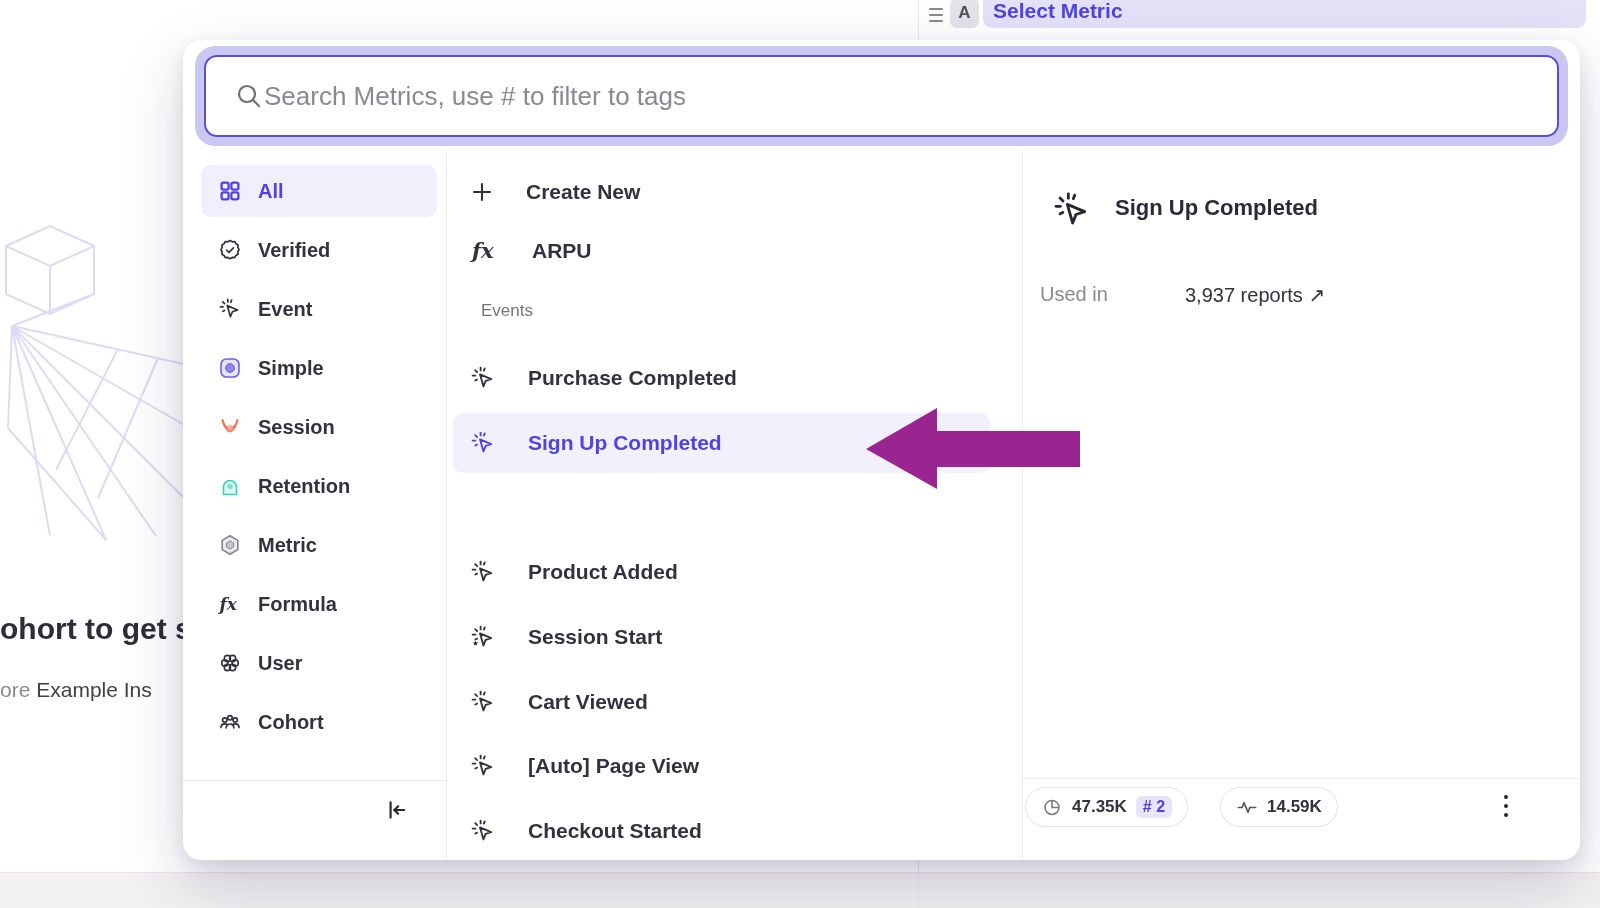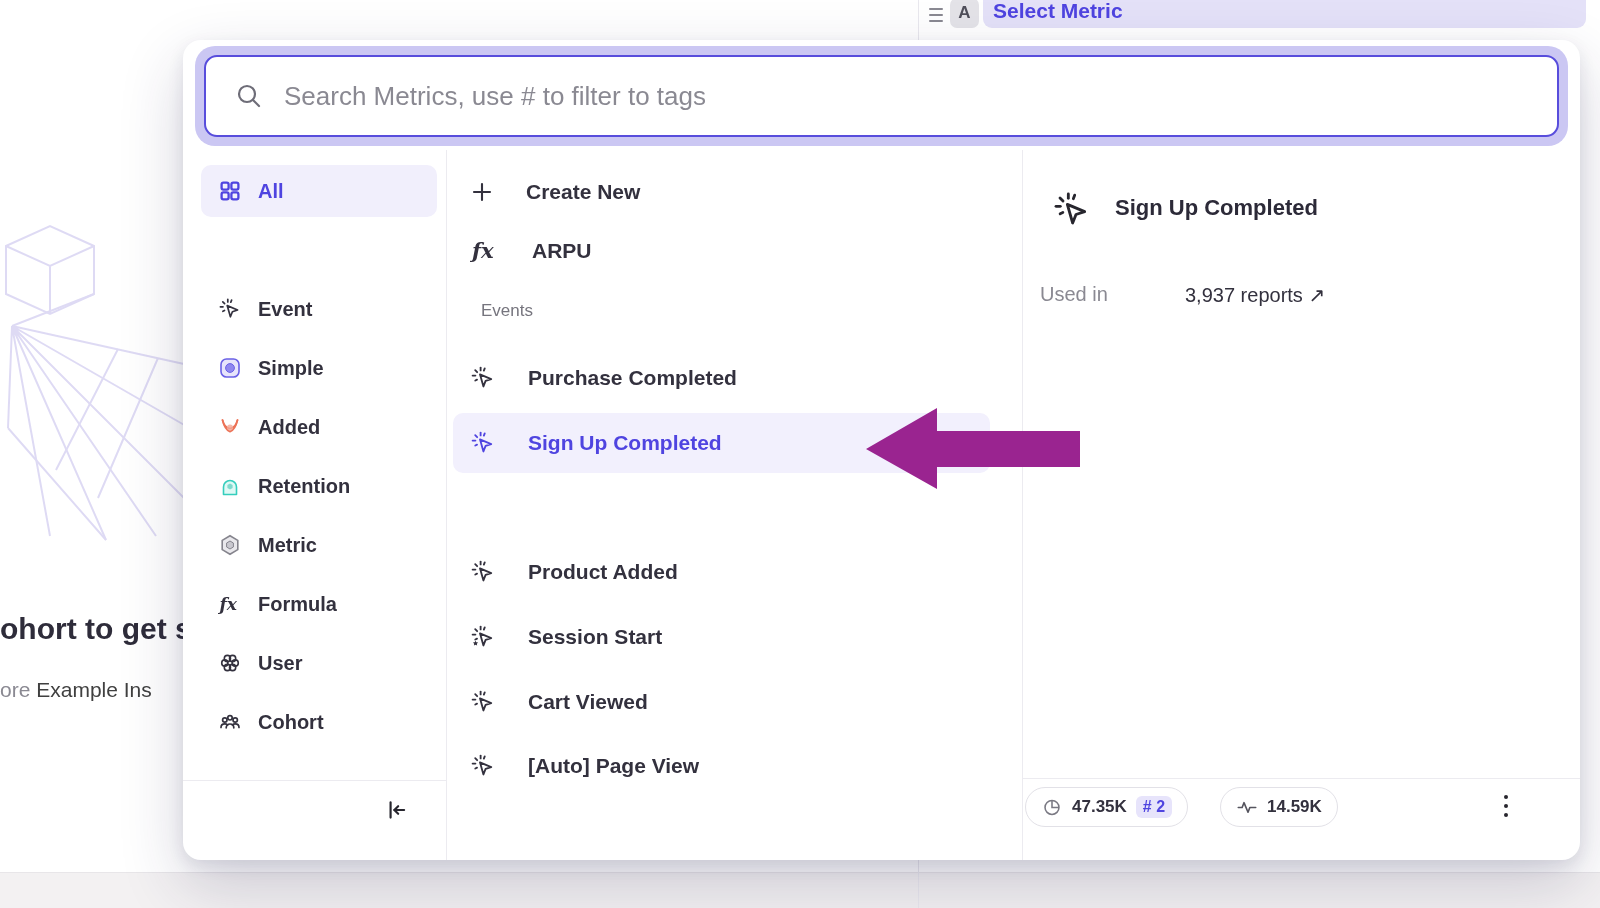--- a/index.html
+++ b/index.html
@@ -19,21 +19,21 @@
   .a-chip { position:absolute; left:950px; top:-2px; width:29px; height:30px; border-radius:7px; background:#e4e3e8; color:#504f5a;
             font-size:17px; font-weight:700; display:flex; align-items:center; justify-content:center; z-index:1; }
   .metric-pill { position:absolute; left:983px; top:-8px; width:603px; height:36px; border-radius:9px; background:#e4e1f8;
             display:flex; align-items:flex-end; padding:0 0 5px 10px; cursor:pointer; z-index:1; }
   .metric-pill span { color:#4f44e0; font-size:21px; font-weight:600; }
 
   
   .dialog { position:absolute; left:183px; top:40px; width:1397px; height:820px; background:#fff; border-radius:18px; z-index:10;
             box-shadow:0 6px 16px rgba(40,35,80,.10), 0 24px 64px rgba(40,35,80,.20); overflow:hidden; }
   .search-ring { position:absolute; left:12px; top:6px; width:1373px; height:100px; background:#cbc7f3; border-radius:20px; padding:9px; }
-  .search-box { width:100%; height:100%; background:#fff; border:2px solid #584ddc; border-radius:13px; display:flex; align-items:center; padding-left:28px; gap:20px; }
+  .search-box { width:100%; height:100%; background:#fff; border:2px solid #584ddc; border-radius:13px; display:flex; align-items:center; padding-left:28px; }
   .search-box input { flex:1; border:none; outline:none; font-size:26px; color:#33313e; background:transparent; font-family:inherit; }
   .search-box input::placeholder { color:#8a8992; }
   .vdiv { position:absolute; top:110px; bottom:0; width:1px; background:#ecebf0; }
 
   .srow { position:absolute; left:18px; width:236px; height:52px; border-radius:10px; display:flex; align-items:center; gap:16px;
           padding-left:17px; font-size:20px; font-weight:600; color:#33313e; cursor:pointer; }
   .srow.sel { background:#f1effc; color:#4f44e0; }
   .srow svg { flex:0 0 auto; }
 
   .erow { position:absolute; left:287px; width:520px; height:52px; display:flex; align-items:center; gap:32px;
@@ -132,40 +132,47 @@
       <svg width="24" height="24" viewBox="0 0 24 24">
           <g fill="none" stroke="currentColor" stroke-width="2.3">
             <rect x="3.6" y="3.6" width="7" height="7" rx="1.8"></rect>
             <rect x="13.4" y="3.6" width="7" height="7" rx="1.8"></rect>
             <rect x="3.6" y="13.4" width="7" height="7" rx="1.8"></rect>
             <rect x="13.4" y="13.4" width="7" height="7" rx="1.8"></rect>
           </g>
         </svg>
       <span>All</span>
     </div>
+    <div class="srow" style="top:184px">
+      <svg width="24" height="24" viewBox="0 0 24 24">
+          <path d="M12 2.5l2.2 1.3 2.5-.3 1.2 2.2 2.2 1.2-.3 2.5 1.3 2.2-1.3 2.2.3 2.5-2.2 1.2-1.2 2.2-2.5-.3-2.2 1.3-2.2-1.3-2.5.3-1.2-2.2-2.2-1.2.3-2.5-1.3-2.2 1.3-2.2-.3-2.5 2.2-1.2 1.2-2.2 2.5.3z" fill="none" stroke="currentColor" stroke-width="1.7" stroke-linejoin="round"></path>
+          <path d="M8.6 12.2l2.3 2.3 4.5-4.7" fill="none" stroke="currentColor" stroke-width="1.7" stroke-linecap="round" stroke-linejoin="round"></path>
+        </svg>
+      <span>Verified</span>
+    </div>
     <div class="srow" style="top:243px">
       <svg width="24" height="24" viewBox="0 0 24 24">
           <use href="#icon-event"></use>
         </svg>
       <span>Event</span>
     </div>
     <div class="srow" style="top:302px">
       <svg width="24" height="24" viewBox="0 0 24 24">
           <rect x="3" y="3" width="18" height="18" rx="5.5" fill="#e7e4fb" stroke="#6a60e6" stroke-width="1.6"></rect>
           <circle cx="12" cy="12" r="4.4" fill="#8f87ef" stroke="#6a60e6" stroke-width="1"></circle>
         </svg>
       <span>Simple</span>
     </div>
     <div class="srow" style="top:361px">
       <svg width="24" height="24" viewBox="0 0 24 24">
           <path d="M4.5 5 C6 11 8.5 13.2 12 13.5 C15.5 13.2 18 11 19.5 5" fill="none" stroke="#ec7357" stroke-width="1.7" stroke-linecap="round"></path>
           <path d="M4.5 5 C6 11.5 8.5 15.4 12 16.6 C15.5 15.4 18 11.5 19.5 5" fill="none" stroke="#ec7357" stroke-width="1.7" stroke-linecap="round"></path>
           <circle cx="12" cy="12.4" r="3" fill="#f3a795" opacity=".8"></circle>
         </svg>
-      <span>Added</span>
+      <span>Session</span>
     </div>
     <div class="srow" style="top:420px">
       <svg width="24" height="24" viewBox="0 0 24 24">
           <path d="M5.5 20.5 v-7.5 a6.5 6.5 0 0 1 13 0 v7.5 z" fill="#dff9f5" stroke="#35cebd" stroke-width="1.6" stroke-linejoin="round"></path>
           <polygon points="12,9.4 14.6,10.9 14.6,13.9 12,15.4 9.4,13.9 9.4,10.9" fill="#7fd9cd"></polygon>
         </svg>
       <span>Retention</span>
     </div>
     <div class="srow" style="top:479px">
       <svg width="24" height="24" viewBox="0 0 24 24">
@@ -266,20 +273,26 @@
           <use href="#icon-event"></use>
         </svg>
       <span>Cart Viewed</span>
     </div>
     <div class="erow" style="top:700px">
       <svg width="26" height="26" viewBox="0 0 24 24">
           <use href="#icon-event"></use>
         </svg>
       <span>[Auto] Page View</span>
     </div>
+    <div class="erow" style="top:765px">
+      <svg width="26" height="26" viewBox="0 0 24 24">
+          <use href="#icon-event"></use>
+        </svg>
+      <span>Checkout Started</span>
+    </div>
 
     <div class="detail-title-icon">
       <svg width="40" height="40" viewBox="0 0 24 24">
           <use href="#icon-event"></use>
         </svg>
     </div>
     <div class="detail-title">Sign Up Completed</div>
     <div class="used-label">Used in</div>
     <div class="used-value">
       <span>3,937 reports</span>

